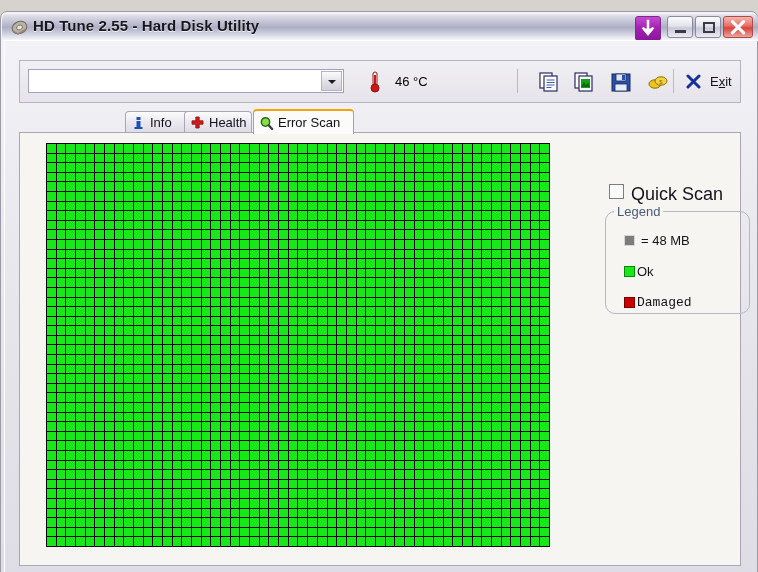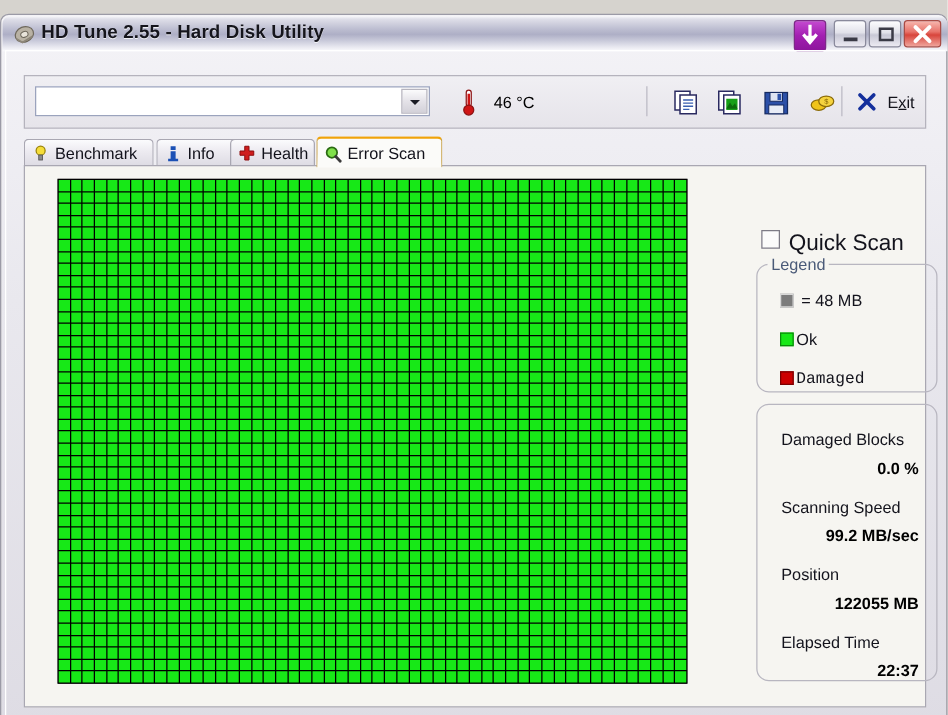--- a/index.html
+++ b/index.html
@@ -286,29 +286,20 @@
     <div class="exit-x">
       <svg width="15" height="15" viewBox="0 0 15 15">
         <path d="M2 2 L13 13 M13 2 L2 13" stroke="#15309c" stroke-width="3" stroke-linecap="round" fill="none"></path>
       </svg>
     </div>
     <div class="exit-label">E<u>x</u>it</div>
   </div>
 
   <div class="tabstrip">
 
-    <div class="tab" style="left:0px;width:104px;">
-      <span class="ti">
-        <svg width="15" height="15" viewBox="0 0 15 15">
-          <circle cx="7.5" cy="5.5" r="3.6" fill="#f5dd3a" stroke="#9a8307" stroke-width="1"></circle>
-          <rect x="6" y="9" width="3" height="4" fill="#8a8a8a" stroke="#555" stroke-width=".7"></rect>
-        </svg>
-      </span>
-      <span class="lbl">Benchmark</span>
-    </div>
 
     <div class="tab" style="left:106px;width:76px;">
       <span class="ti">
         <svg width="15" height="15" viewBox="0 0 15 15">
           <rect x="5.5" y="2" width="4" height="3" fill="#1b50b5"></rect>
           <rect x="5.5" y="6" width="4" height="7" fill="#1b50b5"></rect>
           <rect x="3.5" y="12" width="8" height="2" fill="#1b50b5"></rect>
         </svg>
       </span>
       <span class="lbl">Info</span>
@@ -2543,28 +2534,15 @@
         <span class="sw green"></span>
         <span class="lg-txt" style="left:13px;">Ok</span>
       </div>
 
       <div class="lg-row" style="top:83px;">
         <span class="sw red"></span>
         <span class="lg-txt" style="left:13px;font-family:Liberation Mono, monospace;">Damaged</span>
       </div>
     </div>
 
-    <div class="group group-stats">
-      <div class="stat-label" style="top:20px;">Damaged Blocks</div>
-      <div class="stat-value" style="top:43px;">0.0 %</div>
-
-      <div class="stat-label" style="top:74px;">Scanning Speed</div>
-      <div class="stat-value" style="top:97px;">99.2 MB/sec</div>
-
-      <div class="stat-label" style="top:128px;">Position</div>
-      <div class="stat-value" style="top:151px;">122055 MB</div>
-
-      <div class="stat-label" style="top:182px;">Elapsed Time</div>
-      <div class="stat-value" style="top:205px;">22:37</div>
-    </div>
 
   </div>
 </div>
 
 </body></html>

